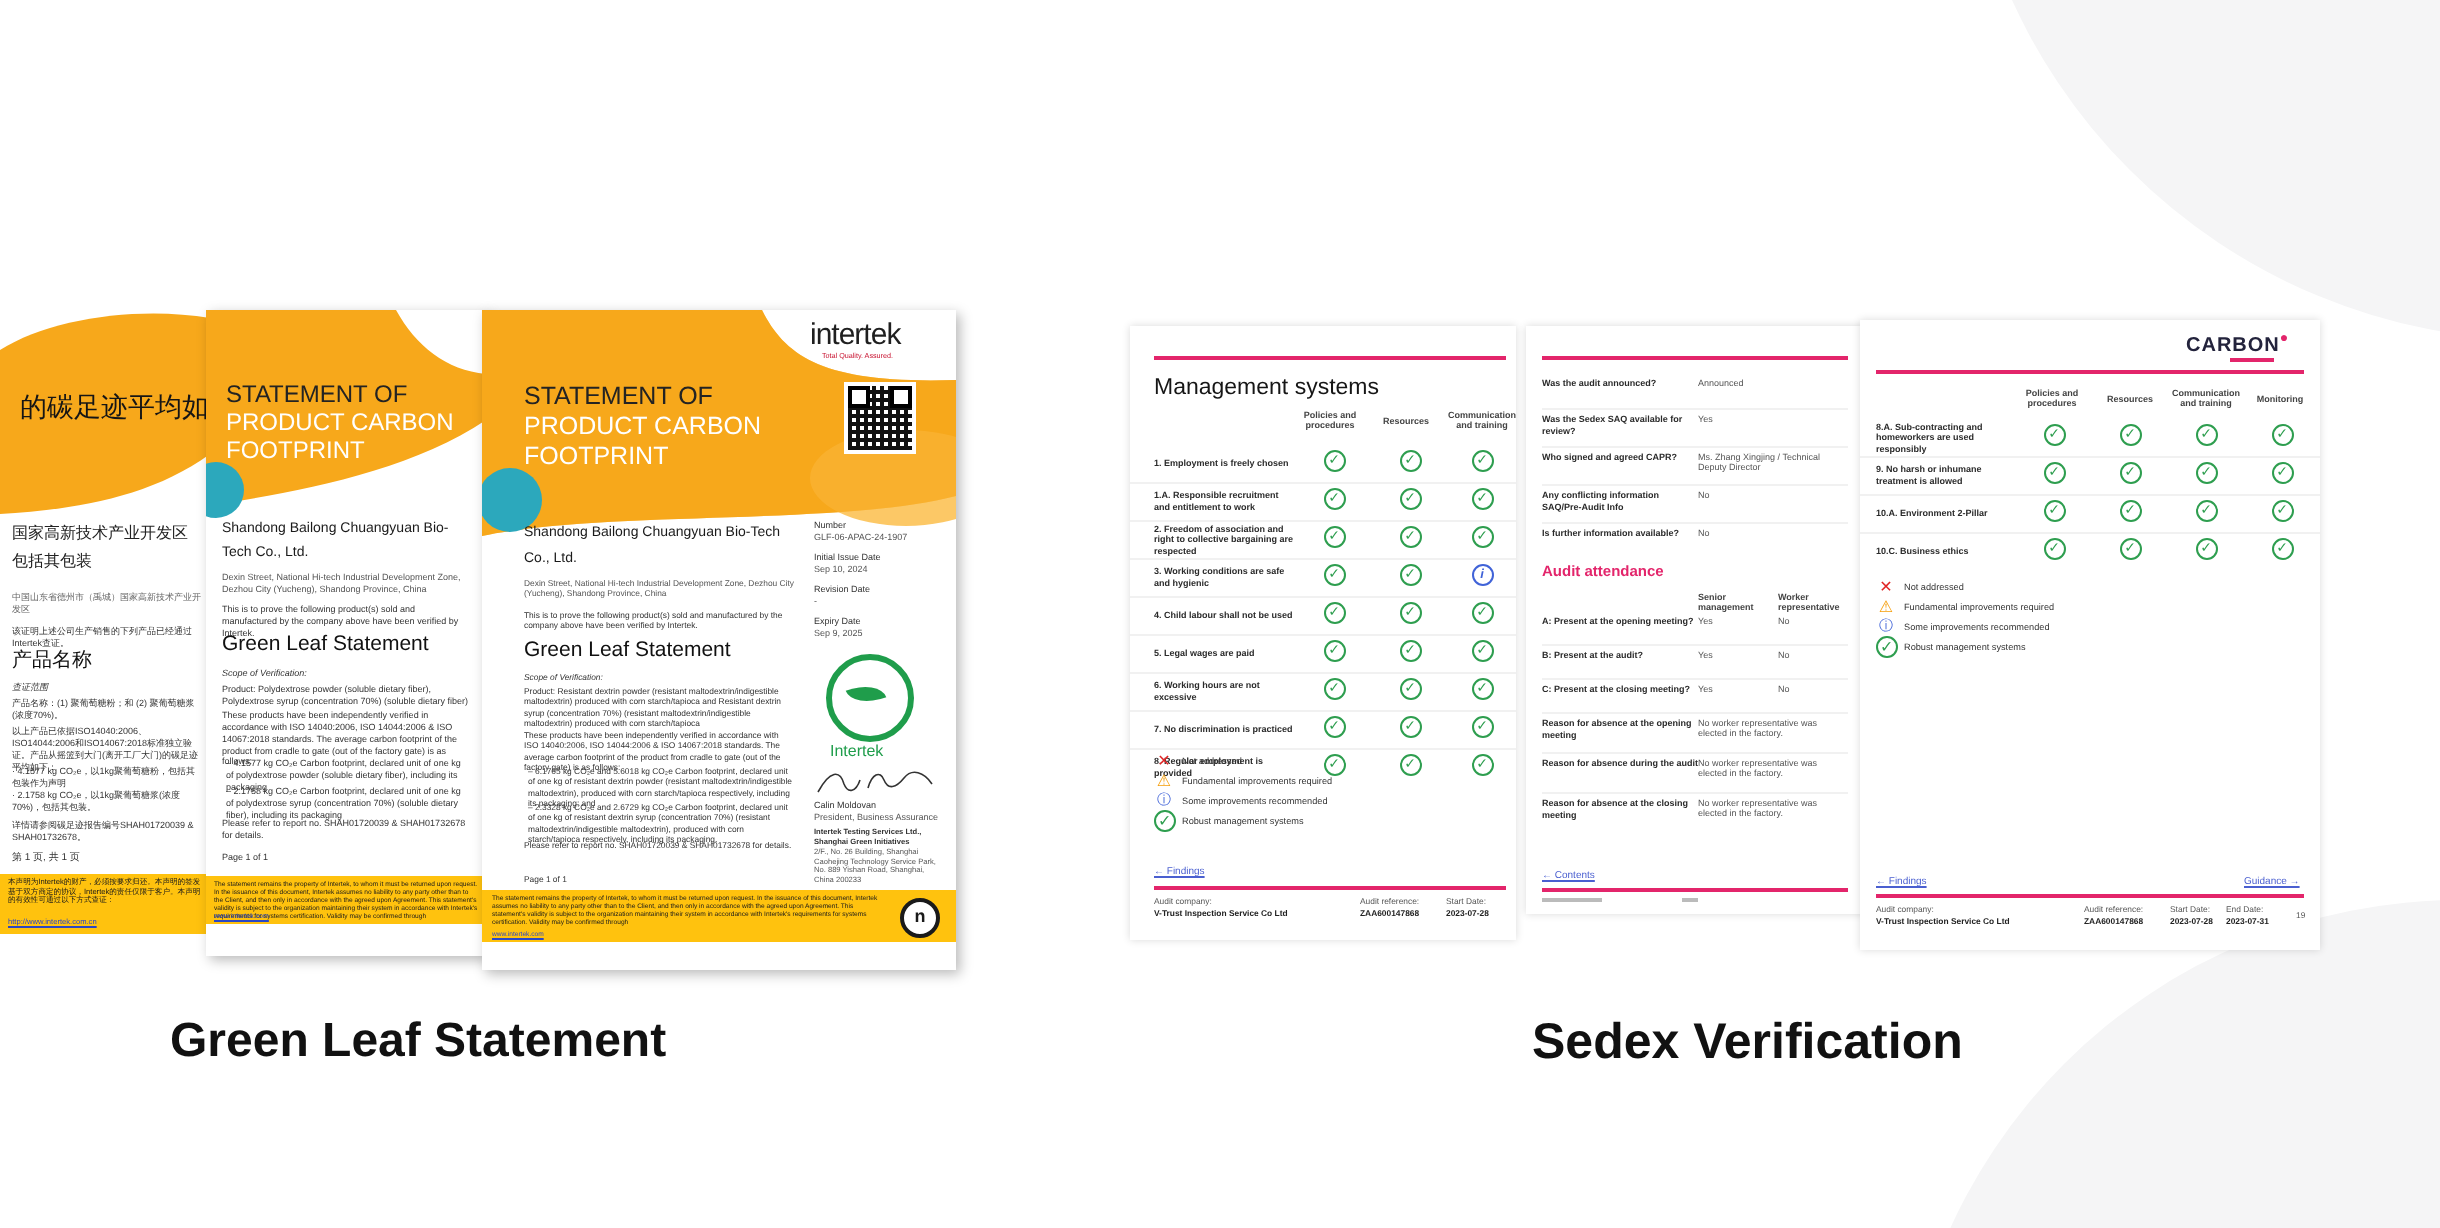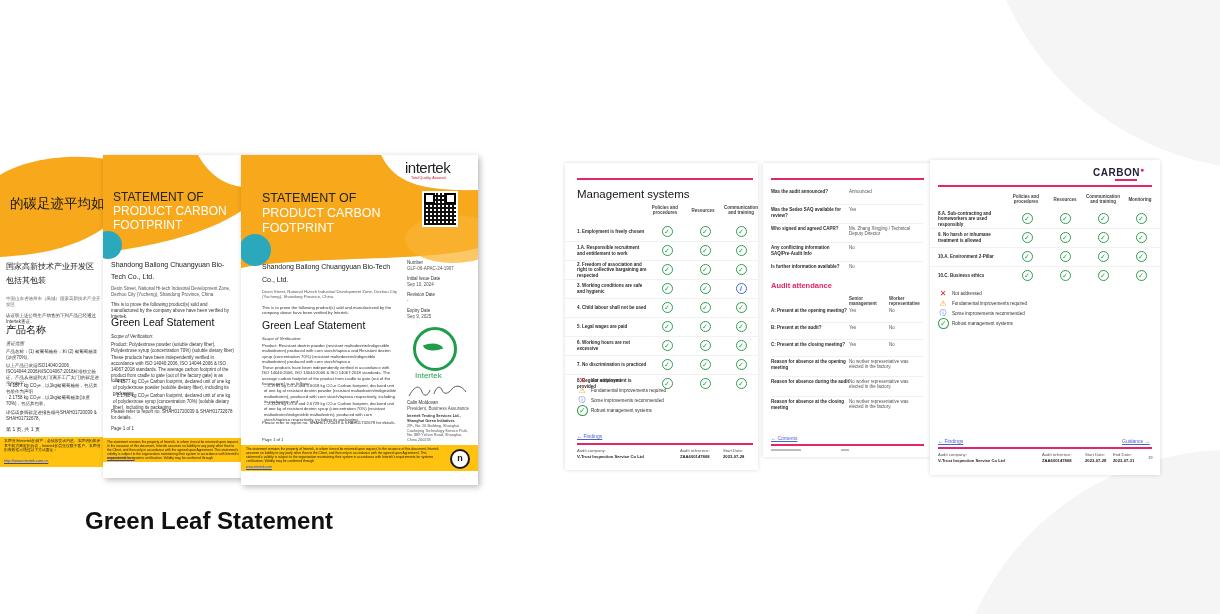--- a/index.html
+++ b/index.html
@@ -393,14 +393,15 @@
     <div class="abs flab" style="left:112px;top:292px;">Audit reference:</div>
     <div class="abs fval" style="left:112px;top:298px;">ZAA600147868</div>
     <div class="abs flab" style="left:155px;top:292px;">Start Date:</div>
     <div class="abs fval" style="left:155px;top:298px;">2023-07-28</div>
     <div class="abs flab" style="left:183px;top:292px;">End Date:</div>
     <div class="abs fval" style="left:183px;top:298px;">2023-07-31</div>
     <div class="abs flab" style="left:218px;top:295px;">19</div>
   </div>
 
   <div class="caption" style="left:85px;top:507px;">Green Leaf Statement</div>
+  <div class="caption" style="left:766px;top:507px;font-size:25px;">Sedex Verification</div>
 
 </div>
 
 </body></html>

